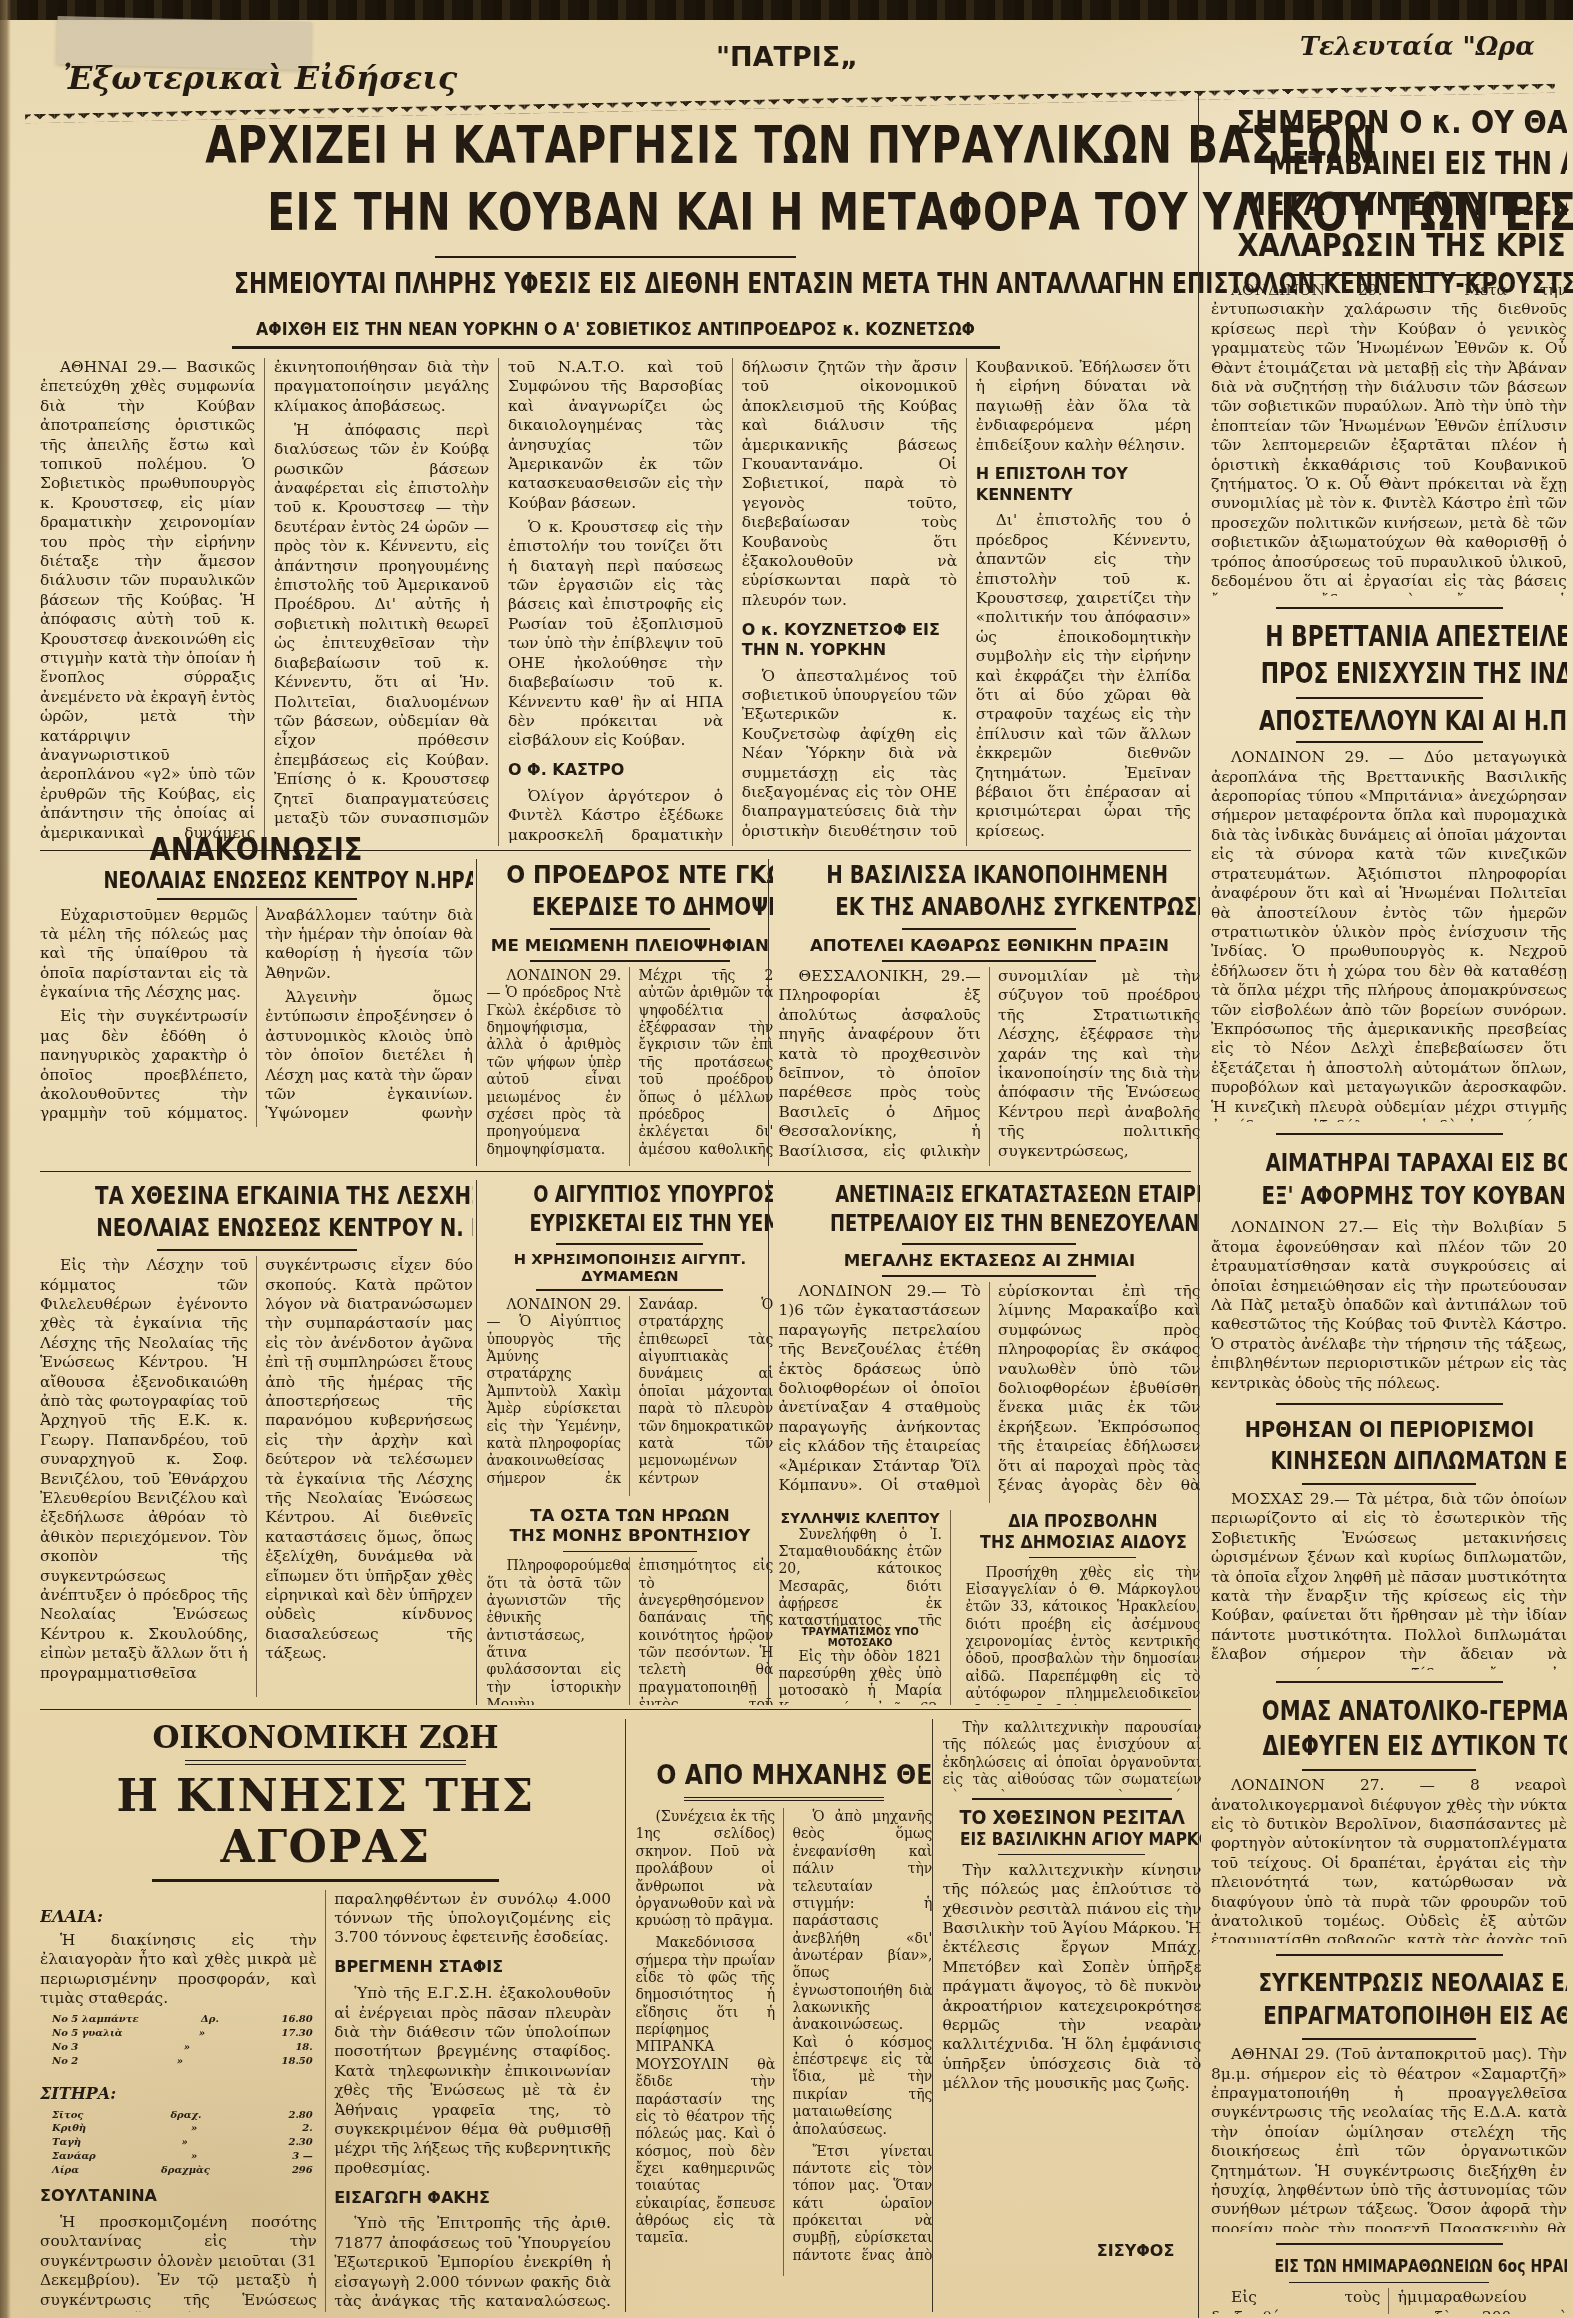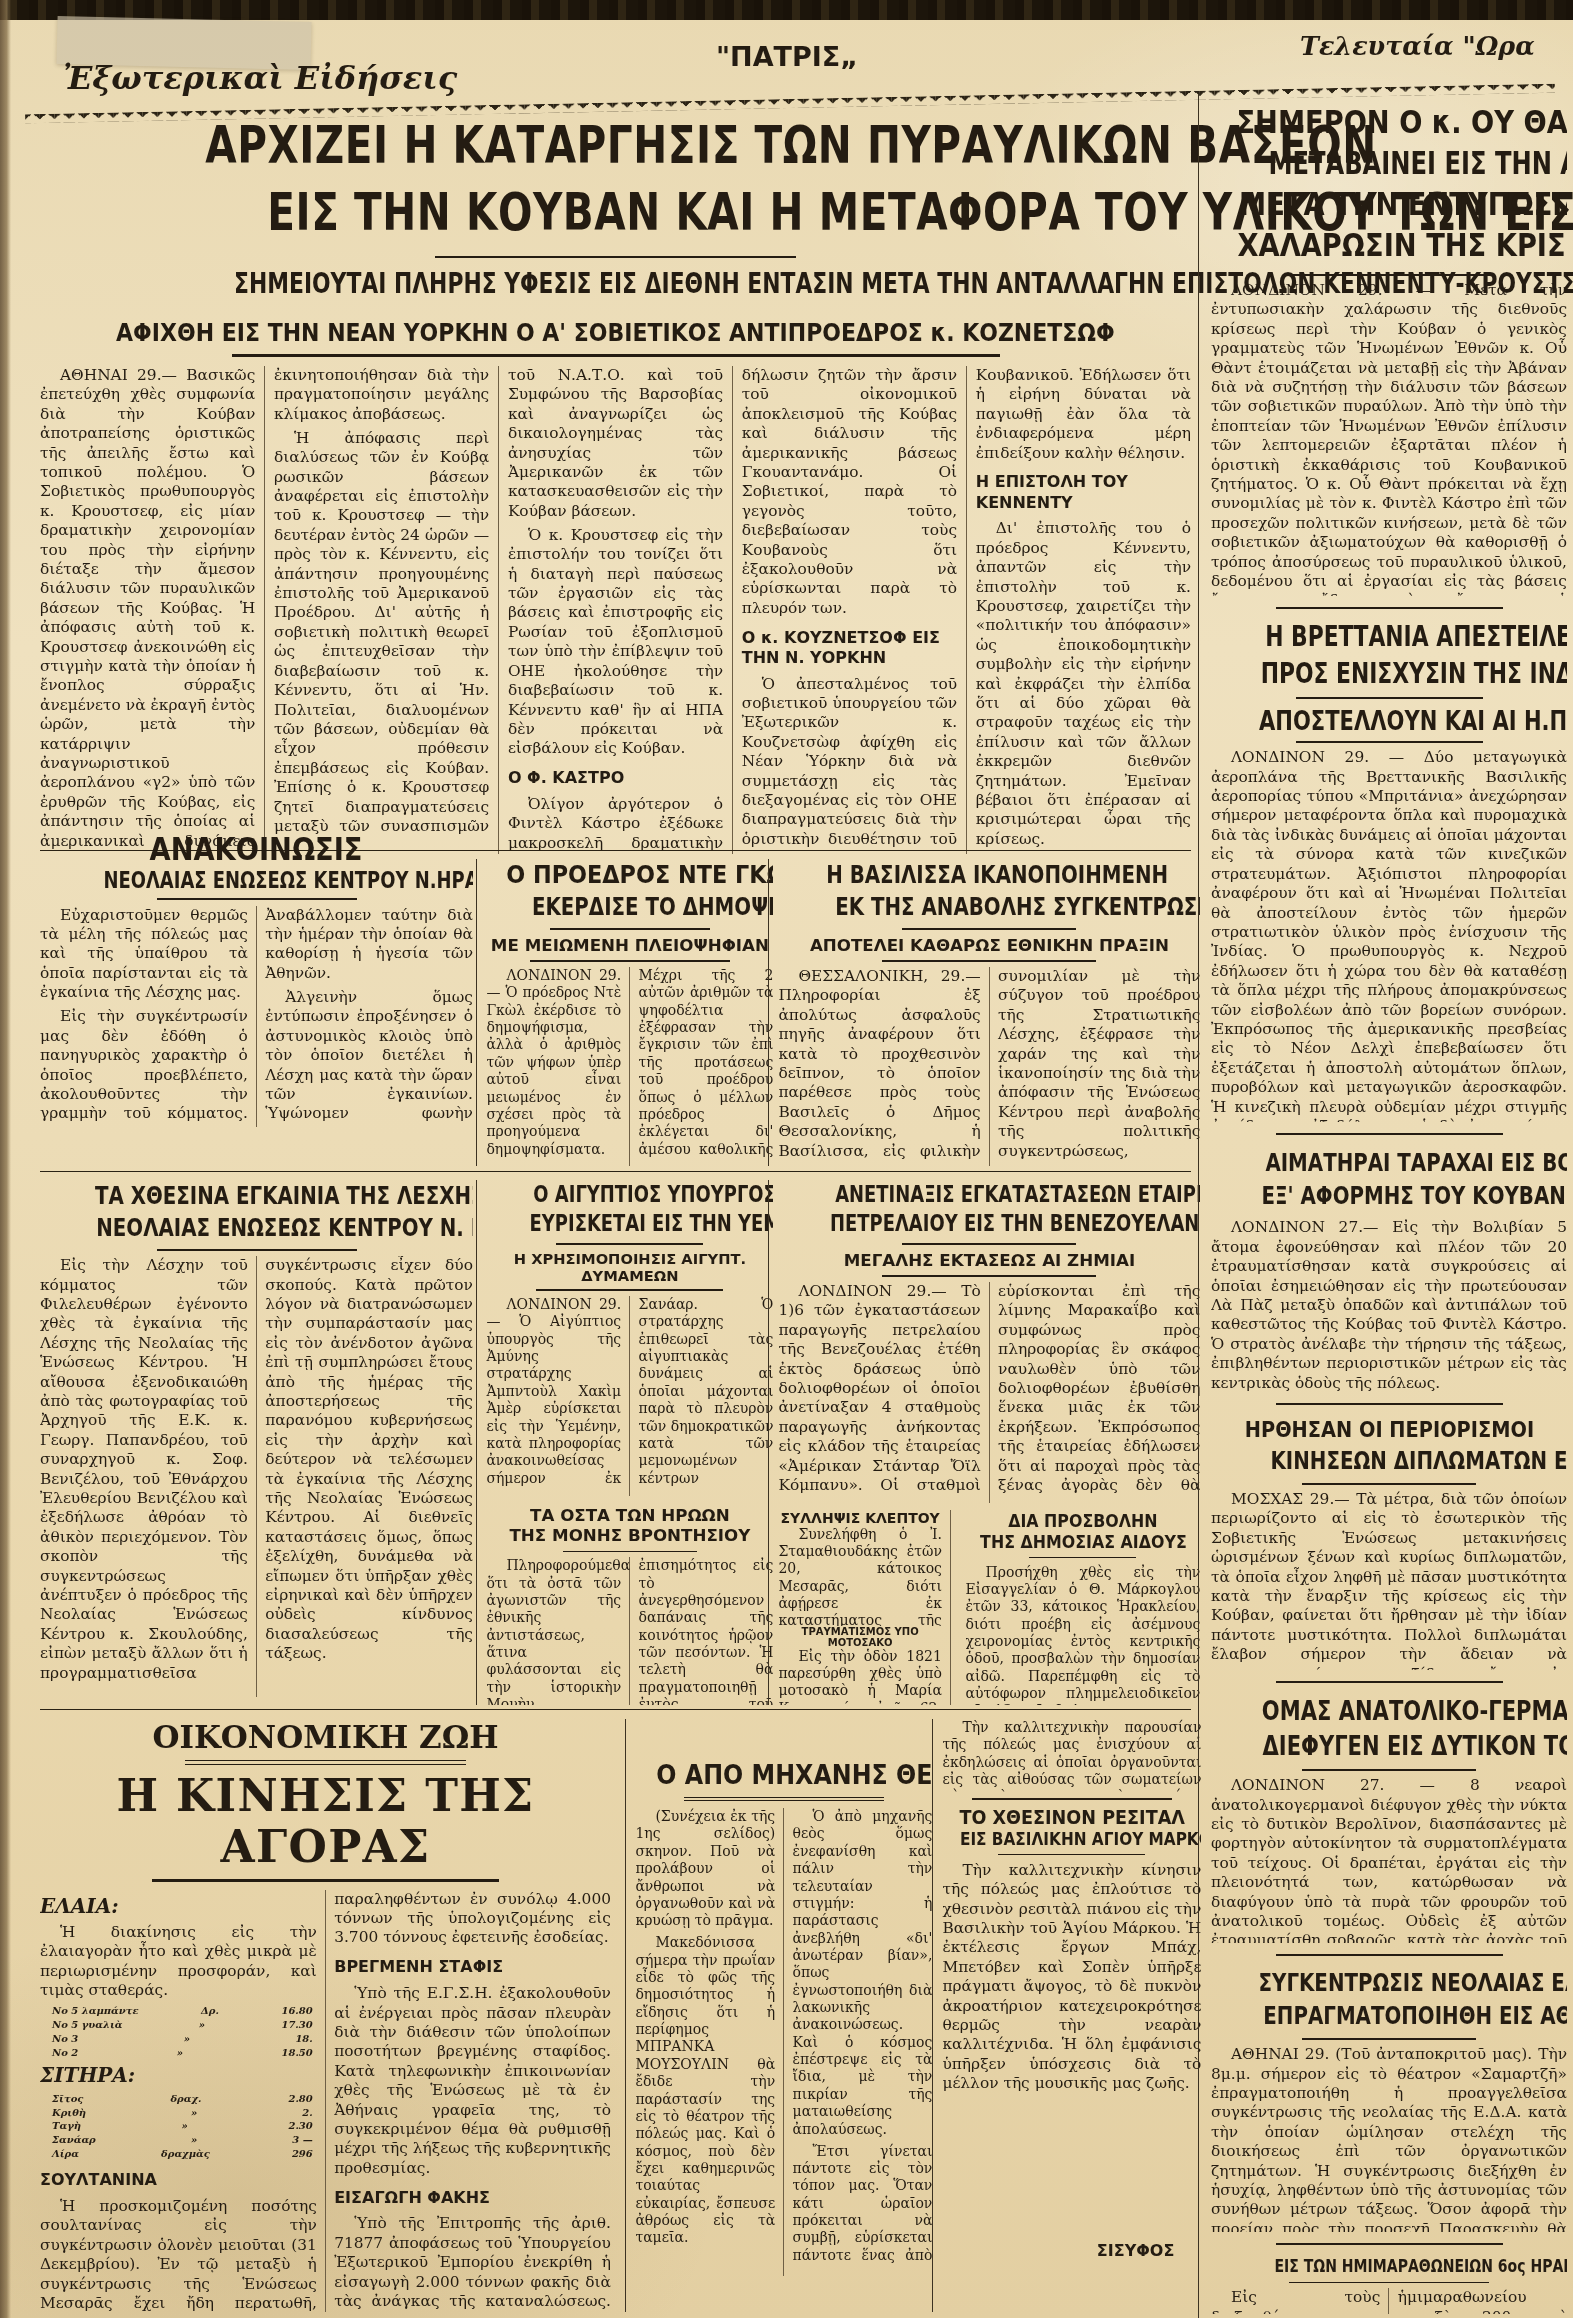--- a/index.html
+++ b/index.html
@@ -24,35 +24,35 @@
     background:
       linear-gradient(135deg,#2a2214 25%,transparent 25%) 0 0/14.7px 9.4px,
       linear-gradient(225deg,#2a2214 25%,transparent 25%) 0 0/14.7px 9.4px;}
   
   .cond{font-family:"DejaVu Sans",sans-serif;font-weight:bold;white-space:nowrap;}
   .ctr{text-align:center;}
   .sqz{display:inline-block;transform:scaleX(.78);transform-origin:50% 50%;}
   .sqz2{display:inline-block;transform:scaleX(.88);transform-origin:50% 50%;}
   .hl1{font-size:52px;line-height:1.28;letter-spacing:0.7px;}
   .deck{font-size:28px;line-height:1.2;}
-  .hl3{font-size:25px;}
+  .hl3{font-size:18px;}
   .rc-h{font-size:31px;line-height:1.32;}
   .sec-h{font-size:25.4px;line-height:1.25;}
   .sec-h2{font-size:23px;line-height:1.25;}
   .sub-h{font-family:"DejaVu Sans",sans-serif;font-weight:bold;font-size:16.7px;}
   .rule{background:#241c12;margin:5.3px auto;}
   .dbl{border-top:1.3px solid #241c12;border-bottom:0.7px solid #241c12;height:2.7px;margin:6.7px 0;} 
   
   .bodytxt{font-size:15.4px;line-height:1.26;text-align:justify;overflow:hidden;}
   .small{font-size:14px;line-height:1.24;}
   .cols2{column-count:2;column-gap:17.4px;column-rule:0.7px solid #6e5f45;}
   .cols5{column-count:5;column-gap:18.7px;column-rule:0.7px solid #6e5f45;}
   .seg-p{margin:0 0 4.7px 0;text-indent:20px;}
   .seg-h{font-family:"DejaVu Sans",sans-serif;font-weight:bold;text-align:left;font-size:16px;margin:9.4px 0 6.7px;text-indent:0;}
-  .seg-lbl{font-style:italic;font-weight:bold;font-size:20px;margin:4px 0 4px;text-indent:0;}
+  .seg-lbl{font-style:italic;font-weight:bold;font-size:16px;margin:17px 0 4px;text-indent:0;}
   .seg-row{display:flex;justify-content:space-between;font-style:italic;font-weight:bold;font-size:10px;margin:1.3px 0;padding:0 4px 0 12px;}
   .seg-sign{text-align:right;font-weight:bold;font-size:16px;margin-top:6.7px;font-family:"DejaVu Sans",sans-serif;}
   .vline{border-left:1.3px solid #3c3222;}
   .hline{background:#2a2214;height:1.3px;}
   .rsep{width:227px;height:2px;background:#241c12;margin:10.7px auto;}
   .econ-title{font-family:"DejaVu Serif",serif;font-weight:bold;}
 </style>
 </head>
 <body>
 

